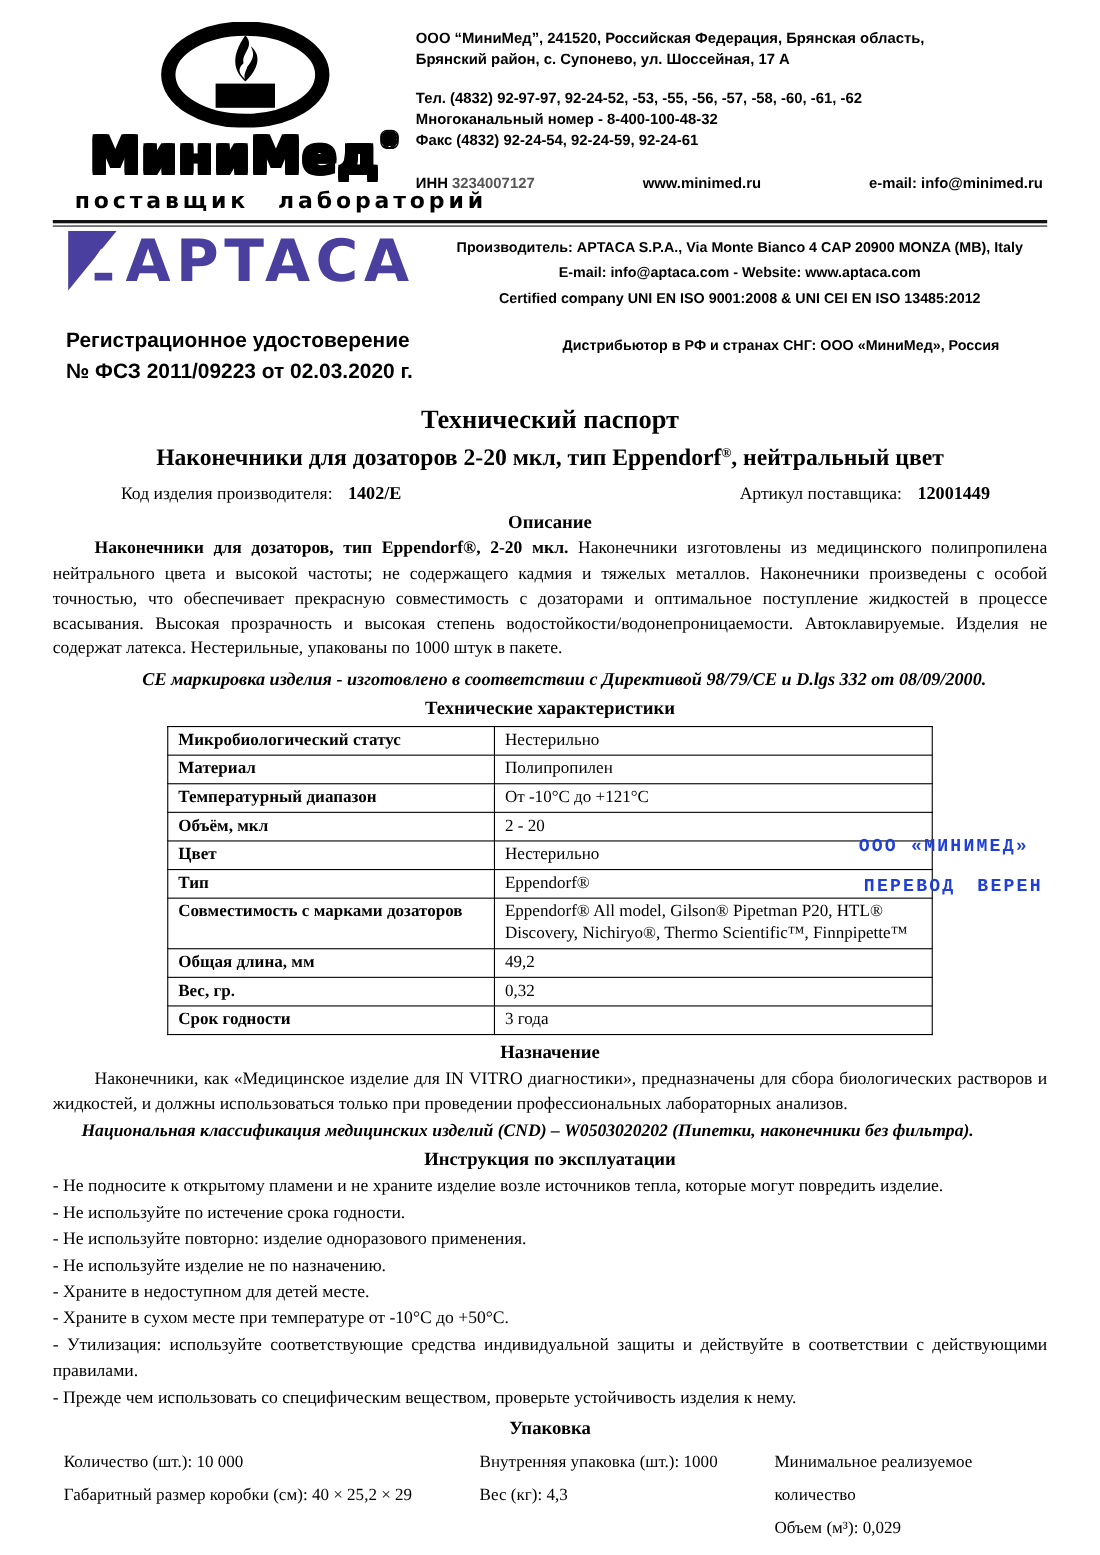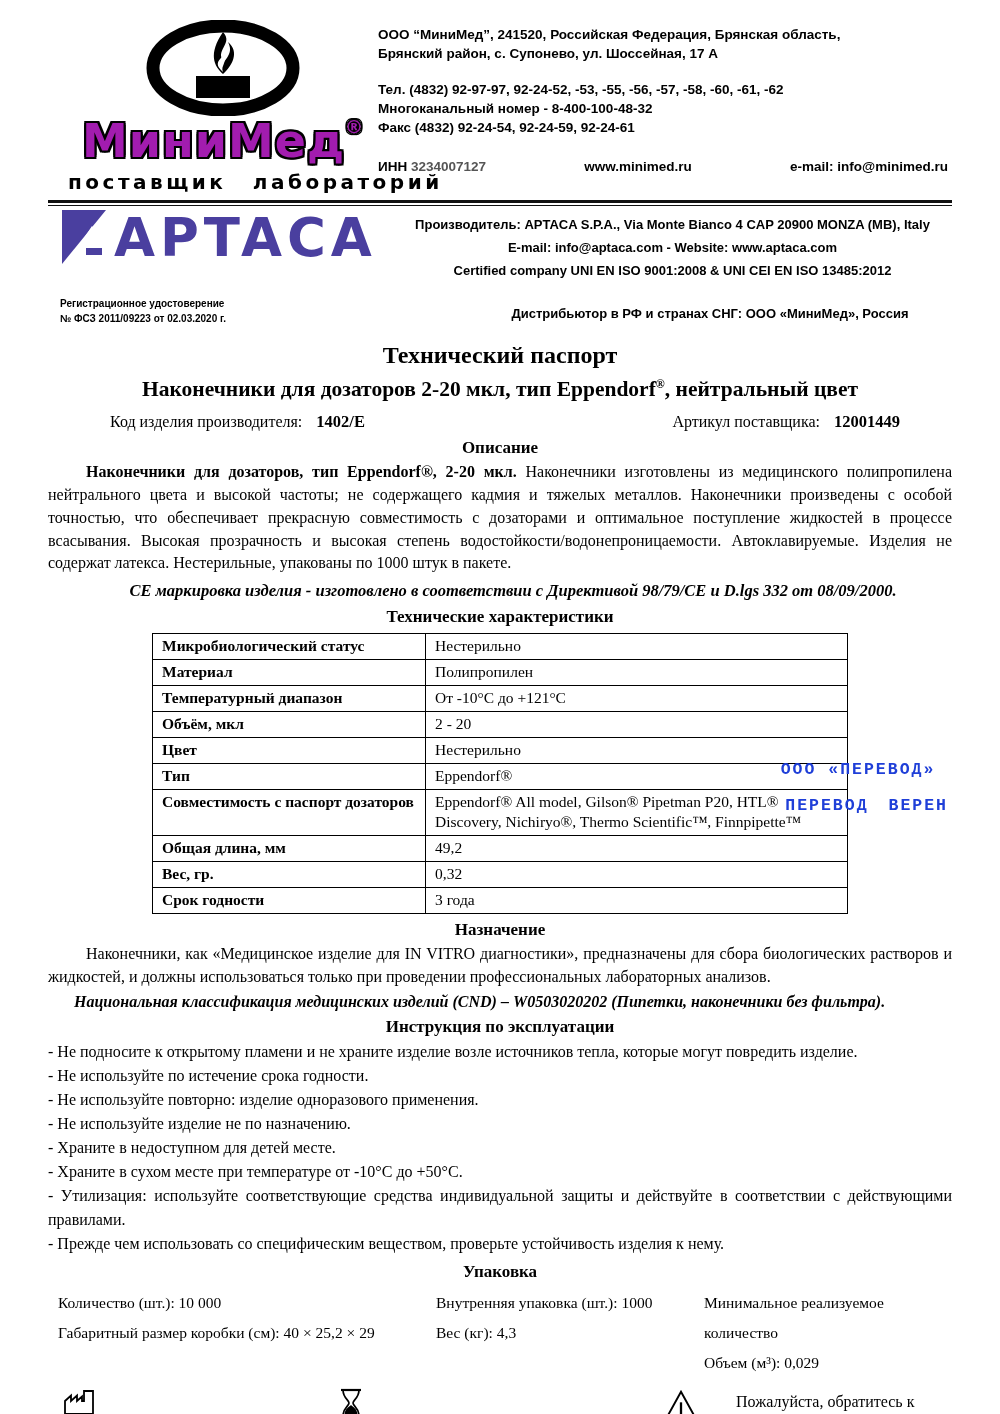--- a/index.html
+++ b/index.html
@@ -12,21 +12,21 @@
     overflow: hidden;
   }
   .page { position: relative; width: 1000px; height: 1414px; padding: 20px 48px 0 48px; }
 
   
   .hdr { display: flex; align-items: flex-start; }
   .hdr-logo { width: 330px; padding-left: 20px; text-align: center; flex-shrink: 0; }
   .logo-mark { display: block; margin: 0 auto 2px auto; }
   .logo-word {
     font-family: "DejaVu Sans", sans-serif; font-weight: bold;
-    font-size: 46px; line-height: 1; letter-spacing: 1px; color: #a21caf;
+    font-size: 46px; line-height: 1; letter-spacing: 1px; color: #000000;
     text-shadow: -2px -2px 0 #000, 2px -2px 0 #000, -2px 2px 0 #000, 2px 2px 0 #000,
                  -2px 0 0 #000, 2px 0 0 #000, 0 -2px 0 #000, 0 2px 0 #000;
     white-space: nowrap;
   }
   .logo-word sup { font-size: 18px; vertical-align: 24px;}
   .logo-tagline {
     font-family: "DejaVu Sans", sans-serif; font-weight: bold;
     font-size: 20px; letter-spacing: 3.5px; word-spacing: 16px; margin-top: 6px;
     white-space: nowrap;
   }
@@ -45,39 +45,39 @@
   .aptaca-logo { width: 345px; flex-shrink: 0; display: flex; align-items: center; gap: 4px; padding-left: 10px; }
   .aptaca-word {
     font-family: "DejaVu Sans", sans-serif; font-weight: bold;
     font-size: 53px; line-height: 1; letter-spacing: 5px; color: #4a3f9f;
   }
   .mfr-info {
     font-family: "Liberation Sans", sans-serif; font-weight: bold;
     font-size: 13px; line-height: 1.75; text-align: center; flex: 1; padding-top: 6px;
   }
   .regrow { display: flex; margin-top: 14px; }
-  .regcert { font-family: "Liberation Sans", sans-serif; font-weight: bold; font-size: 10px; line-height: 1.5; width: 420px; flex-shrink: 0; padding-left: 12px;}
+  .regcert { font-family: "Liberation Sans", sans-serif; font-weight: bold; font-size: 19px; line-height: 1.5; width: 420px; flex-shrink: 0; padding-left: 12px;}
   .distrib { font-family: "Liberation Sans", sans-serif; font-weight: bold; font-size: 13px; flex: 1; text-align: center; padding-top: 10px; }
 
   
   .h-center { text-align: center; font-weight: bold; font-size: 17px; }
   .doc-type { margin-top: 16px; font-size: 24px; }
   .prod-title { margin-top: 8px; font-size: 21.5px; font-weight: bold; text-align: center; }
   .prod-title sup { font-size: 12px; }
   .codes { display: flex; justify-content: space-between; margin: 10px 52px 0 62px; font-size: 16px; }
   .codes b { font-size: 16.5px; padding-left: 14px; }
   .sect { margin-top: 6px; }
   p.just { text-align: justify; font-size: 16px; line-height: 1.42; margin-top: 3px; }
   .indent { text-indent: 38px; }
   .ce-line { font-weight: bold; font-style: italic; font-size: 16.5px; margin-top: 6px; text-indent: 26px; text-align: center; }
 
   
   table.specs { border-collapse: collapse; margin: 6px 0 0 104px; width: 696px; }
   table.specs td { border: 1.6px solid #000; font-size: 15.5px; padding: 2px 9px; vertical-align: top; line-height: 1.35; }
-  td.k { font-weight: bold; width: 273px; }
+  td.k { font-weight: bold; width: 297px; }
 
   .stamp {
     position: absolute; left: 768px; top: 762px; width: 180px;
     font-family: "Liberation Mono", monospace; font-weight: bold;
     color: #1f3fd8; text-align: center; letter-spacing: 2px; font-size: 16.5px;
     line-height: 1; white-space: nowrap;
   }
   .stamp .l2 { margin-top: 19px; word-spacing: 8px; text-align: right; }
 
   .cnd-line { font-weight: bold; font-style: italic; font-size: 16px; margin-top: 4px; text-indent: 26px; }
@@ -187,40 +187,40 @@
         </tr>
     <tr>
           <td class="k">Цвет</td>
           <td>Нестерильно</td>
         </tr>
     <tr>
           <td class="k">Тип</td>
           <td>Eppendorf®</td>
         </tr>
     <tr>
-          <td class="k">Совместимость с паспорт дозаторов</td>
+          <td class="k">Совместимость с марками дозаторов</td>
           <td>Eppendorf® All model, Gilson® Pipetman P20, HTL® Discovery, Nichiryo®, Thermo Scientific™, Finnpipette™</td>
         </tr>
     <tr>
           <td class="k">Общая длина, мм</td>
           <td>49,2</td>
         </tr>
     <tr>
           <td class="k">Вес, гр.</td>
           <td>0,32</td>
         </tr>
     <tr>
           <td class="k">Срок годности</td>
           <td>3 года</td>
         </tr>
   </tbody>
     </table>
 
   <div class="stamp">
-    <div>ООО «ПЕРЕВОД»</div>
+    <div>ООО «МИНИМЕД»</div>
     <div class="l2">ПЕРЕВОД ВЕРЕН</div>
   </div>
 
   <div class="h-center sect">Назначение</div>
   <p class="just indent">Наконечники, как «Медицинское изделие для IN VITRO диагностики», предназначены для сбора биологических растворов и жидкостей, и должны использоваться только при проведении профессиональных лабораторных анализов.</p>
   <div class="cnd-line">Национальная классификация медицинских изделий (CND) – W0503020202 (Пипетки, наконечники без фильтра).</div>
 
   <div class="h-center sect">Инструкция по эксплуатации</div>
   <div class="instr">
     <div>- Не подносите к открытому пламени и не храните изделие возле источников тепла, которые могут повредить изделие.</div>

